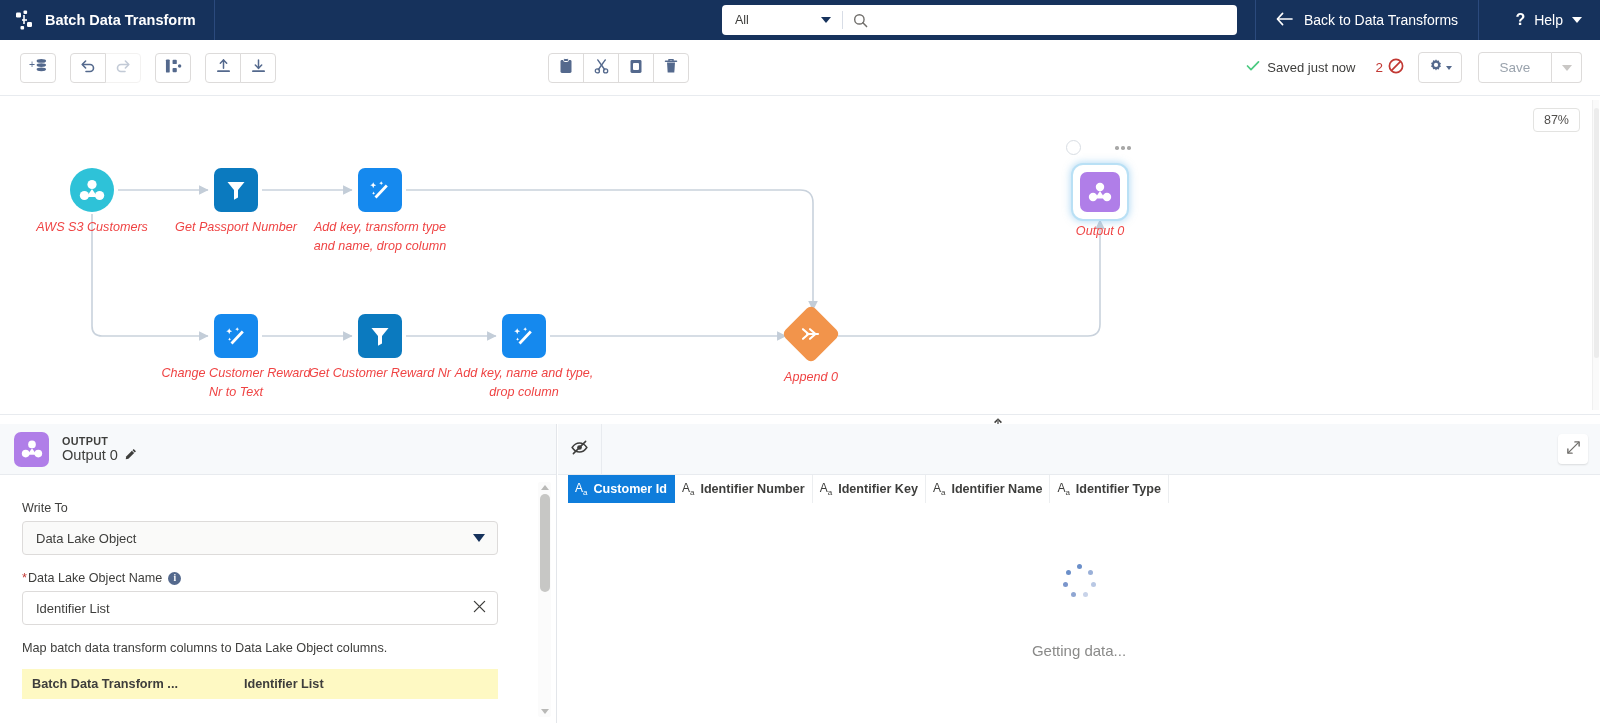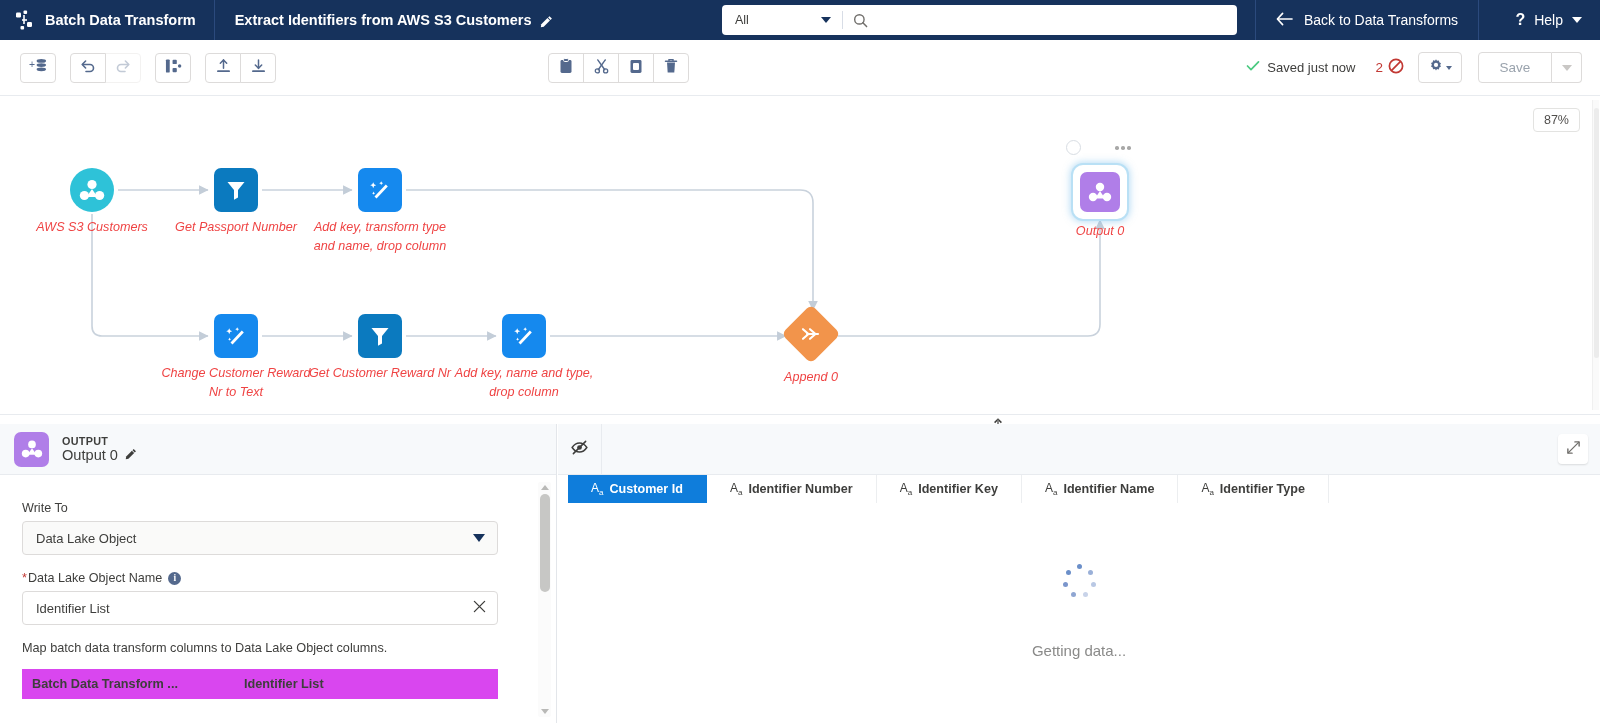--- a/index.html
+++ b/index.html
@@ -209,21 +209,21 @@
   }
   .fselect i { width: 0; height: 0; border-left: 6px solid transparent;
     border-right: 6px solid transparent; border-top: 8px solid #16325c; display:block; }
   .finput {
     height: 34px; border: 1px solid #dddbda; border-radius: 4px; background: #fff;
     display: flex; align-items: center; justify-content: space-between;
     padding: 0 11px 0 13px; font-size: 13px; color: #3e3e3c; margin-bottom: 16px;
   }
   .fhelp { font-size: 12.7px; color: #3e3e3c; margin-bottom: 14px; }
   .maphead {
-    height: 30px; background: #d946ef; display: flex; align-items: center;
+    height: 30px; background: #fef9c3; display: flex; align-items: center;
     font-size: 12.7px; font-weight: bold; color: #3e3e3c;
   }
   .maphead span:first-child { width: 222px; padding-left: 10px; }
 
   .vscroll {
     position: absolute; right: 5px; top: 58px; width: 13px; height: 235px;
     background: #fbfbfb; border-radius: 2px;
   }
   .vscroll .arrow { position: absolute; left: 3px; width: 0; height: 0;
     border-left: 4px solid transparent; border-right: 4px solid transparent; }
@@ -256,21 +256,21 @@
   .tab.active { color: #16325c; font-weight: bold; border-bottom: 3px solid #1589ee; }
   .spinner-sm {
     width: 13px; height: 13px; position: relative; display: inline-block;
   }
   .spinner-sm i, .spinner-big i {
     position: absolute; border-radius: 50%; background: #c3c3c1; display: block;
   }
   .colrow { display: flex; padding-left: 10px; }
   .colchip {
     height: 28px; display: flex; align-items: center; gap: 6px;
-    padding: 0 23px; font-size: 12.6px; font-weight: bold; color: #3e3e3c;
+    padding: 0 7px; font-size: 12.6px; font-weight: bold; color: #3e3e3c;
     border-right: 1px solid #eceef0;
   }
   .colchip.sel { background: #0f7ddb; color: #fff; border-right-color: #0f7ddb; }
   .aa { font-size: 12px; font-weight: normal; }
   .aa sub { font-size: 8px; }
   .loading-area {
     position: absolute; left: 0; top: 140px; width: 1042px; text-align: center;
   }
   .spinner-big { width: 34px; height: 34px; position: relative; margin: 0 auto 44px; }
   .loading-text { font-size: 15px; color: #8a8a89; }
@@ -286,29 +286,20 @@
         <svg width="20" height="20" viewBox="0 0 20 20">
           <rect x="2" y="2.5" width="5" height="5" rx="1.2" fill="#fff"></rect>
           <rect x="9.5" y="0.5" width="3.6" height="3.6" rx="1" fill="#fff"></rect>
           <rect x="13" y="12" width="5" height="5" rx="1.2" fill="#fff"></rect>
           <rect x="6.5" y="16" width="3.6" height="3.6" rx="1" fill="#fff"></rect>
           <path d="M8 10 L13 10" stroke="#fff" stroke-width="1.6"></path>
           <path d="M10 5 L10 14" stroke="#fff" stroke-width="1.6"></path>
         </svg>
       </span>
       <span class="gh-app-name">Batch Data Transform</span>
-    </div>
-    <div class="gh-title-wrap">
-      <span class="gh-title">Extract Identifiers from AWS S3 Customers</span>
-      <span class="gh-pencil">
-        <svg width="13" height="13" viewBox="0 0 16 16">
-          <path d="M11.6 1.4l3 3-1.6 1.6-3-3z" fill="#fff"></path>
-          <path d="M9.2 3.8l3 3L4.6 14.4 1 15l.6-3.6z" fill="#fff"></path>
-        </svg>
-      </span>
     </div>
 
     <div class="gh-search">
       <div class="gh-scope">
         <span>All</span>
         <i class="gh-scope-caret"></i>
       </div>
       <div class="gh-search-div"></div>
       <span class="gh-search-icon">
         <svg width="15" height="15" viewBox="0 0 16 16">

